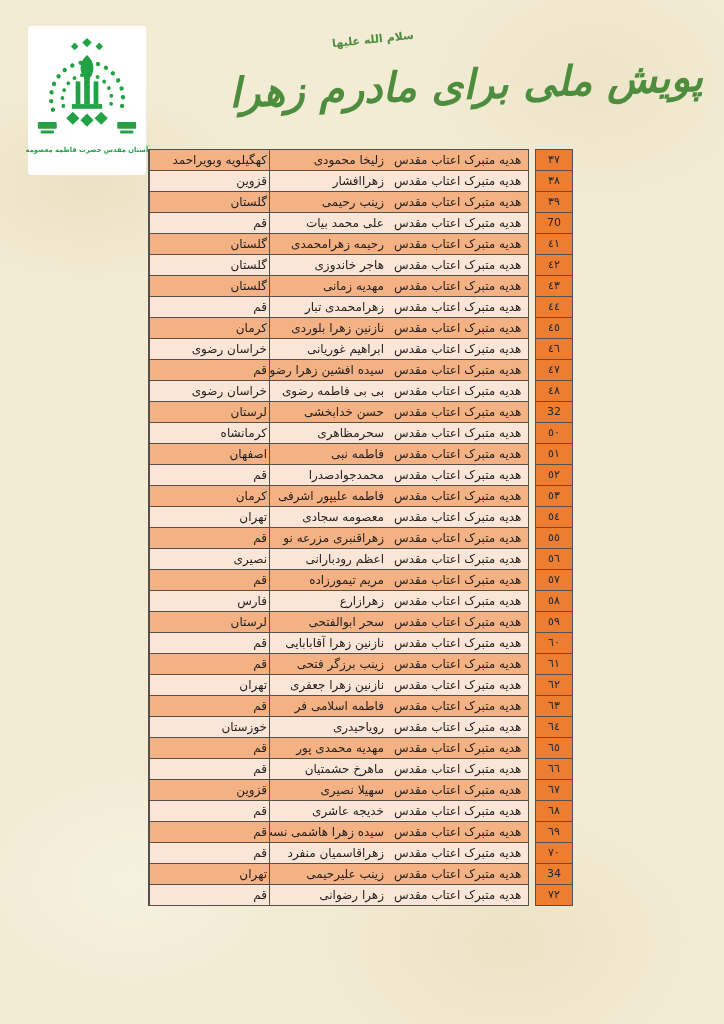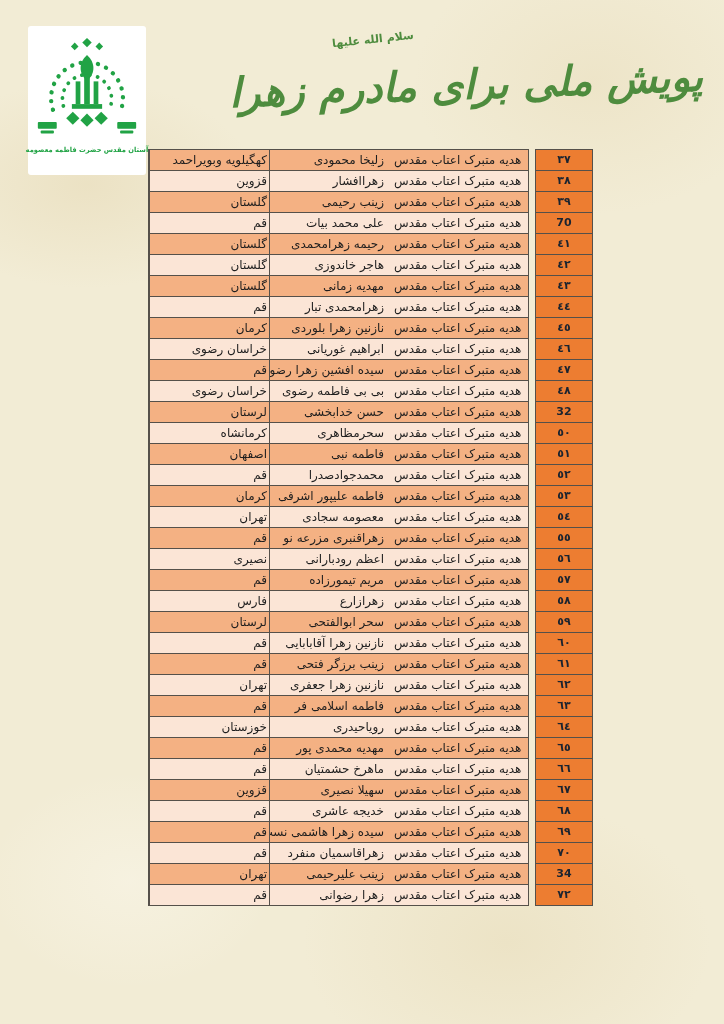--- a/index.html
+++ b/index.html
@@ -51,23 +51,23 @@
     color:var(--green);direction:rtl;white-space:nowrap;
     transform:rotate(-2deg);
   }
 
   
   .table{position:absolute;left:148px;top:149px;direction:rtl}
   .trow{display:flex;direction:rtl;height:22px}
   .trow:not(:first-child){margin-top:-1px}
   .cell{font-size:12px;color:var(--text);line-height:20px;overflow:hidden;white-space:nowrap}
   .num{
-    width:58px;height:22px;background:var(--num-bg);
+    width:38px;height:22px;background:var(--num-bg);
     border:1px solid var(--border);
-    text-align:center;font-size:11px;font-weight:bold;color:var(--num-text);
+    text-align:center;font-size:11px;font-weight:normal;color:var(--num-text);
   }
   .gap{width:6px}
   .seg{display:flex;direction:rtl;border:1px solid var(--border);height:22px}
   .seg.dark{background:var(--row-dark)}
   .seg.light{background:var(--row-light)}
   .gift{width:137px;text-align:left;padding:0 3px}
   .name{width:122px;text-align:right;padding-left:13px;padding-right:7px;border-left:1px solid var(--border)}
   .prov{width:120px;text-align:right;padding-left:5px;padding-right:2px;border-left:1px solid var(--border)}
 </style>
 </head>

